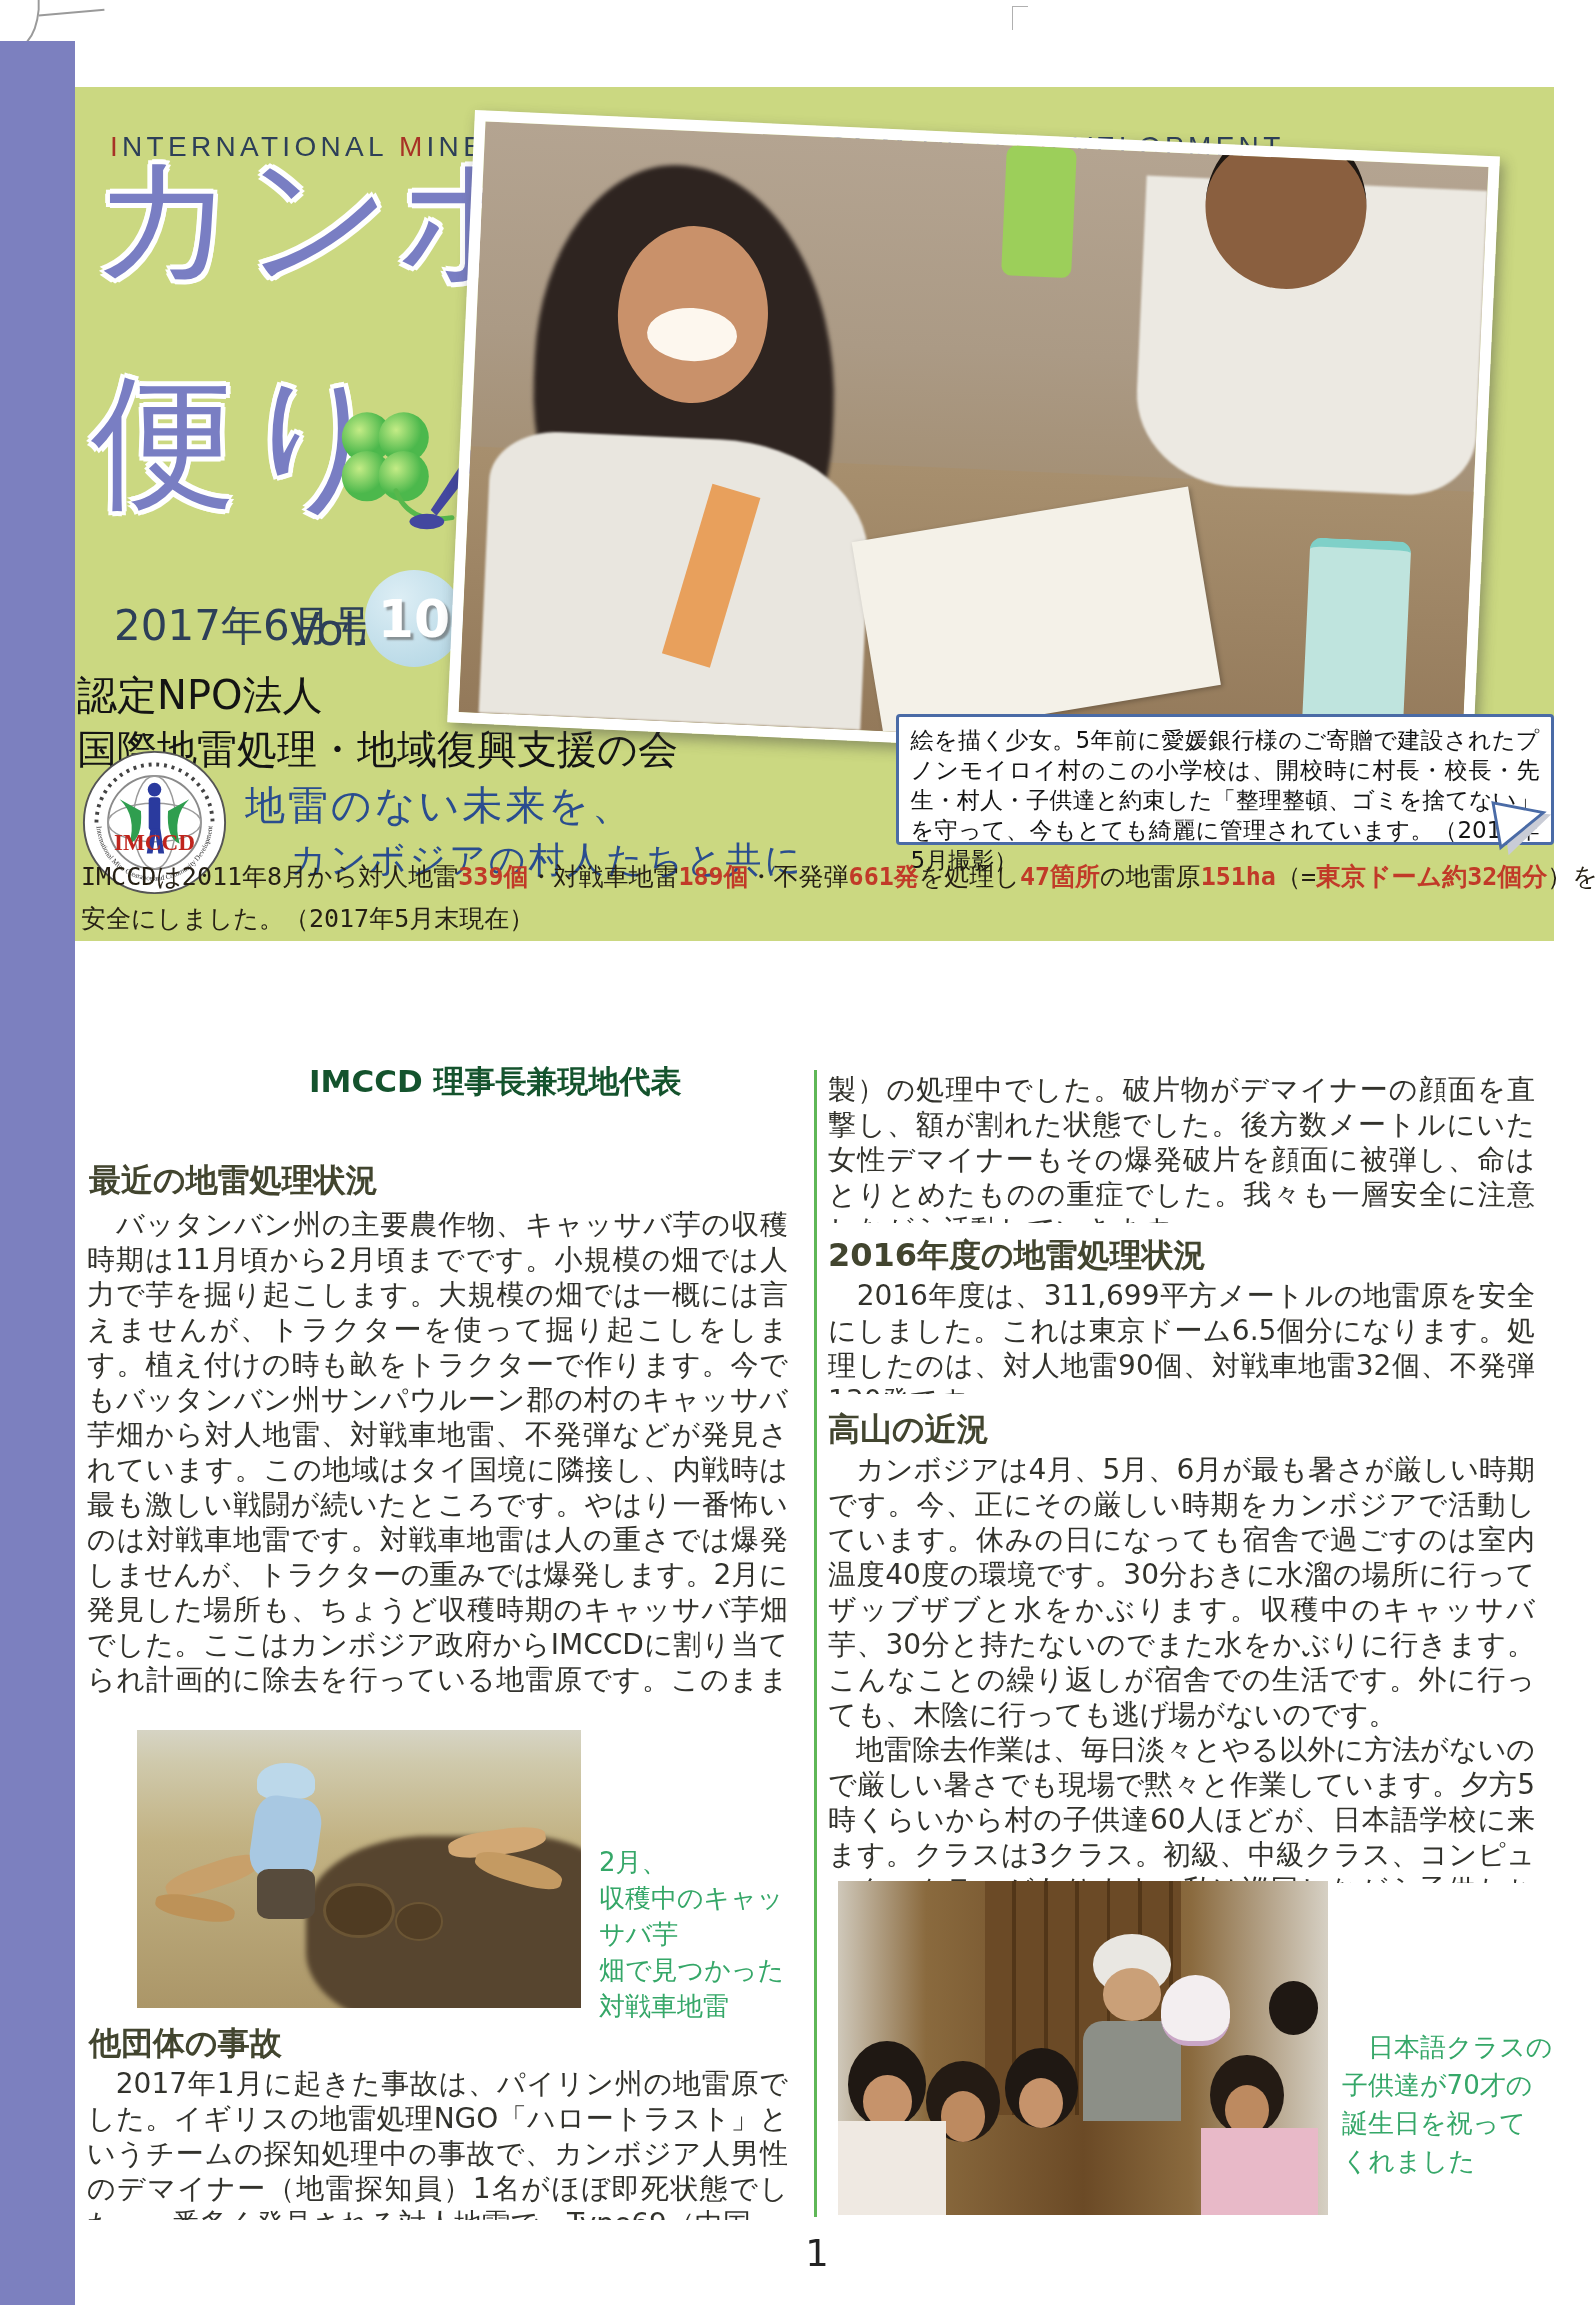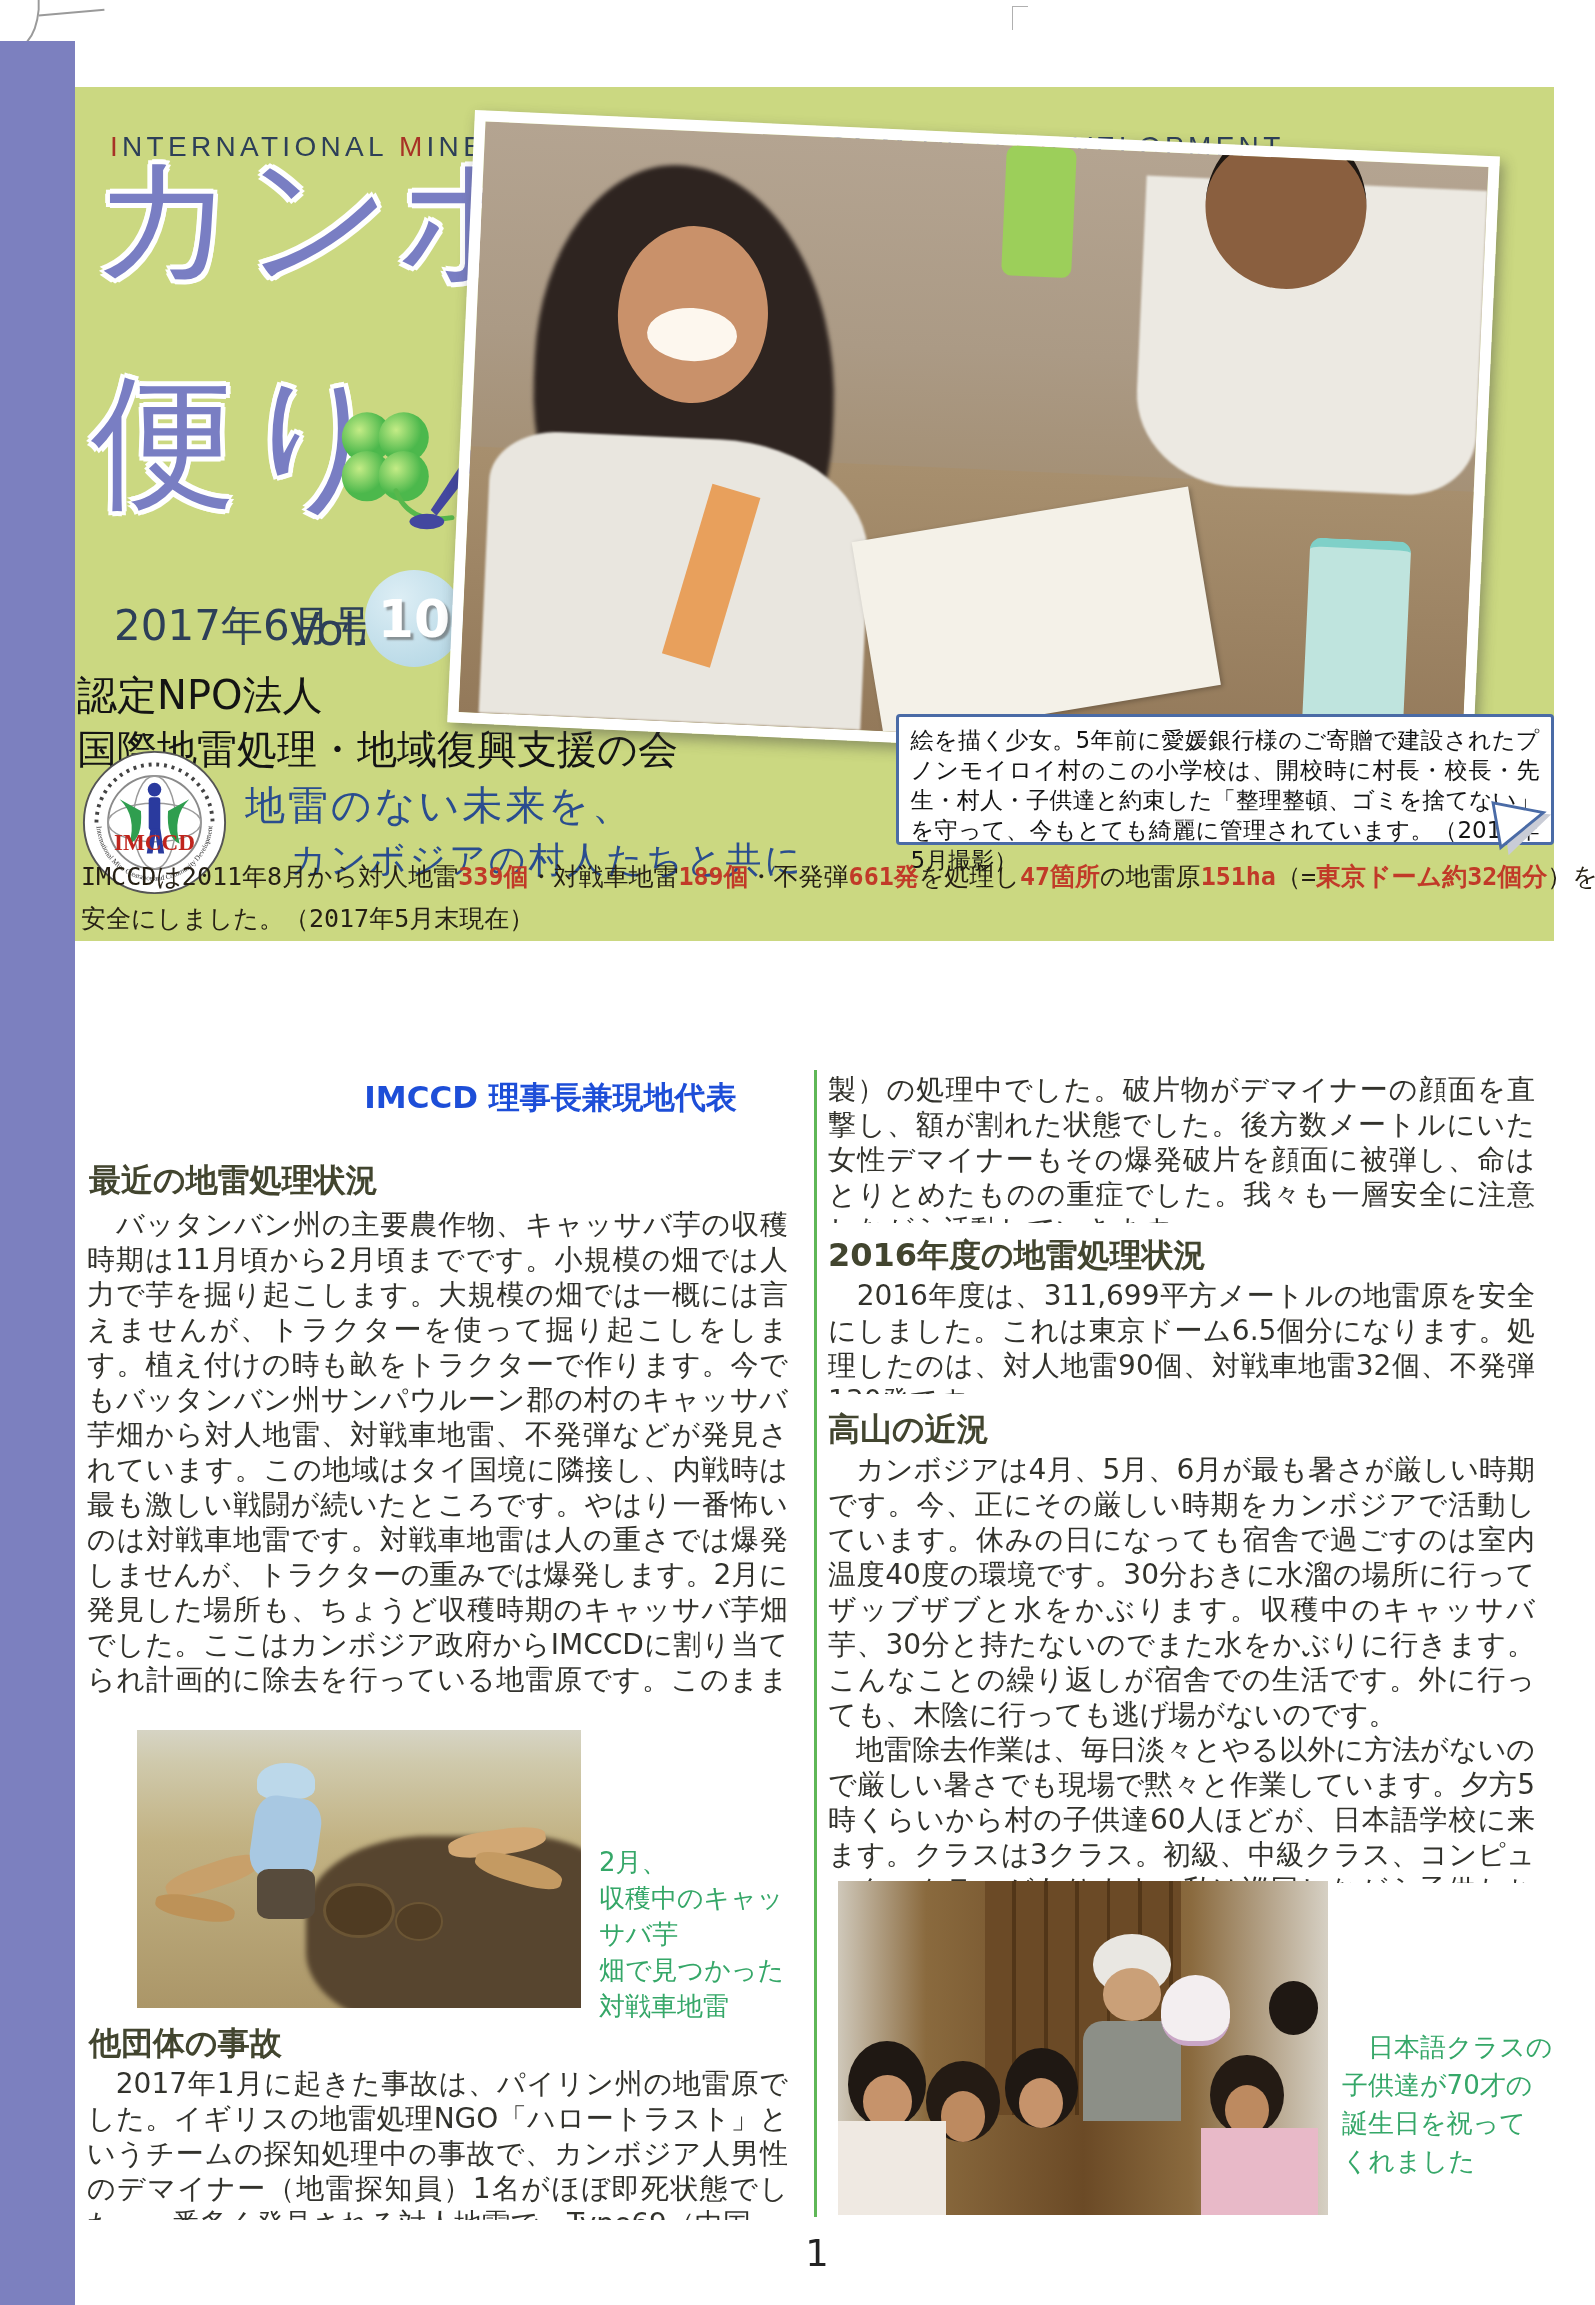--- a/index.html
+++ b/index.html
@@ -54,22 +54,22 @@
           font-size:23px;line-height:30px;color:#141414;text-align:justify;word-break:break-all;}
   .fold{left:1491px;top:801px;width:68px;height:60px;}
 
   
   .stats-line{left:81px;font-family:"DejaVu Sans Mono",monospace;font-size:25px;color:#262014;white-space:nowrap;}
   .stats1{top:860px;}
   .stats2{top:902px;}
 
   
   .article-h1{left:114px;top:989px;font-size:52px;font-weight:bold;color:#7f83c6;letter-spacing:1.9px;}
-  .byline{left:309px;top:1062px;width:483px;text-align:center;font-size:31px;line-height:38px;
-          font-weight:bold;color:#1d4ed8;margin-top:16px;}
+  .byline{left:309px;top:1062px;width:483px;text-align:left;font-size:31px;line-height:38px;
+          font-weight:bold;color:#14532d;}
   .divider{left:814px;top:1070px;width:2.9px;height:1147px;background:#5fb757;}
   .h2{font-size:32px;font-weight:bold;color:#42452f;}
   .body-text{font-size:28px;line-height:35px;color:#32322c;text-align:justify;word-break:break-all;}
   .lcol{width:701px;}
   .rcol{width:707px;}
   .h2-1{left:89px;top:1159px;}
   .body1{left:87px;top:1207px;height:490px;overflow:hidden;}
   .h2-2{left:89px;top:2022px;}
   .body2{left:87px;top:2066px;height:154px;overflow:hidden;}
   .cont{left:828px;top:1072px;height:151px;overflow:hidden;}

